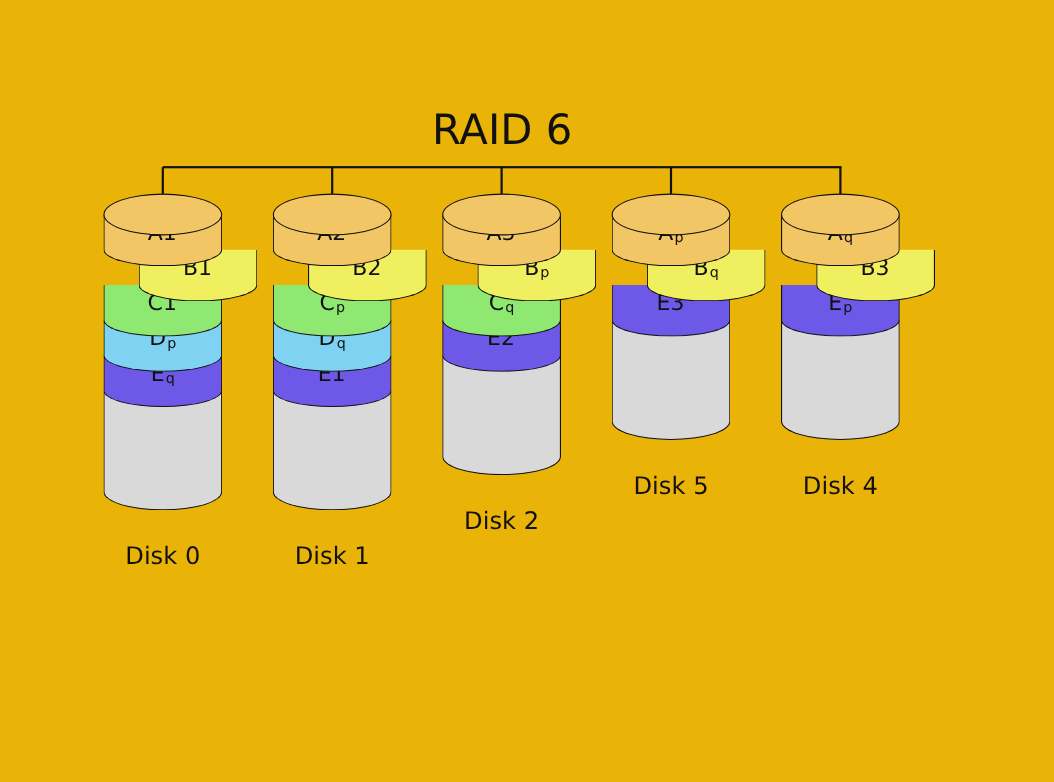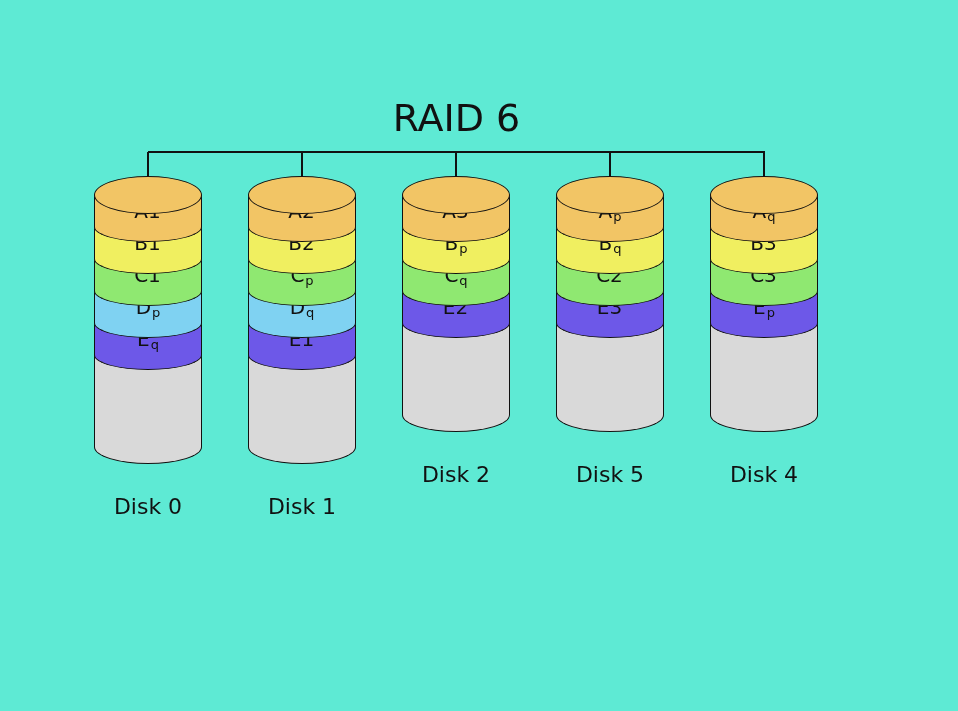--- a/index.html
+++ b/index.html
@@ -1,17 +1,17 @@
 <!DOCTYPE html>
 <html style="--cap: #f2c565; --rowA: #f2c565; --rowB: #f0ef60; --rowC: #8fe871; --rowD: #7fd2f2; --rowE: #6d58e8; --body: #d9d9d9; --outline: #111111;"><head>
 <meta charset="utf-8">
 <style>
   html,body {margin:0; padding:0; background:#ffffff;}
   .stage {
-    position:relative; width:958px; height:711px; background:#5eead4;
+    position:relative; width:958px; height:711px; background:#eab308;
     font-family:"DejaVu Sans", "Liberation Sans", sans-serif; color:#111;
     overflow:hidden;
   }
   .title {
     position:absolute; top:96px; left:148px; width:617px;
     text-align:center; font-size:38px; color:#111;
   }
   .bus-h {
     position:absolute; top:151px; left:148px; width:617px; height:0;
     border-top:2px solid var(--outline);
@@ -33,21 +33,21 @@
   .stack {margin-top:-19px; width:108px; display:flex; flex-direction:column; position:relative;}
 
   .band {
     box-sizing:border-box; width:108px; height:47px; position:relative;
     border:1.7px solid var(--outline); border-top:none;
     border-radius:0 0 54px 54px / 0 0 15px 15px;
     display:flex; justify-content:center; align-items:flex-start;
   }
   .band + .band, .body {margin-top:-15px;}
   .b0{z-index:15; background:var(--rowA);}
-  .b1{z-index:14; background:var(--rowB);}
+  .b1{z-index:14; background:var(--rowB);margin-left:32px;}
   .b2{z-index:13; background:var(--rowC);}
   .b3{z-index:12; background:var(--rowD);}
   .b4{z-index:11; background:var(--rowE);}
 
   .body {
     box-sizing:border-box; width:108px; height:109px; position:relative; z-index:9;
     background:var(--body); border:1.7px solid var(--outline); border-top:none;
     border-radius:0 0 54px 54px / 0 0 17px 17px;
   }
 
@@ -189,26 +189,20 @@
               <span class="main">A</span>
               <span class="sub">p</span>
             </span>
         </div>
         <div class="band b1">
           <span class="cell-label">
               <span class="main">B</span>
               <span class="sub">q</span>
             </span>
         </div>
-        <div class="band b2">
-          <span class="cell-label">
-              <span class="main">C2</span>
-              <span class="sub"></span>
-            </span>
-        </div>
         <div class="band b4">
           <span class="cell-label">
               <span class="main">E3</span>
               <span class="sub"></span>
             </span>
         </div>
         <div class="body"></div>
       </div>
       <div class="disk-label">Disk 5</div>
     </div>
@@ -218,26 +212,20 @@
       <div class="stack">
         <div class="band b0">
           <span class="cell-label">
               <span class="main">A</span>
               <span class="sub">q</span>
             </span>
         </div>
         <div class="band b1">
           <span class="cell-label">
               <span class="main">B3</span>
-              <span class="sub"></span>
-            </span>
-        </div>
-        <div class="band b2">
-          <span class="cell-label">
-              <span class="main">C3</span>
               <span class="sub"></span>
             </span>
         </div>
         <div class="band b4">
           <span class="cell-label">
               <span class="main">E</span>
               <span class="sub">p</span>
             </span>
         </div>
         <div class="body"></div>

